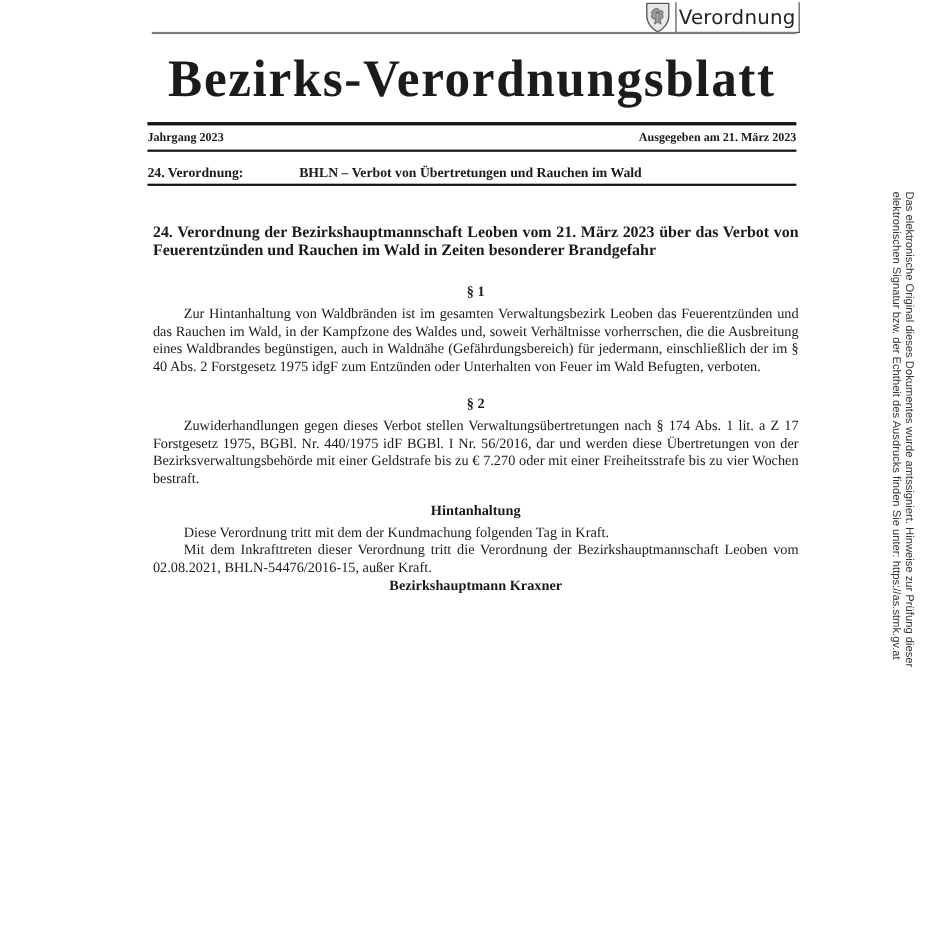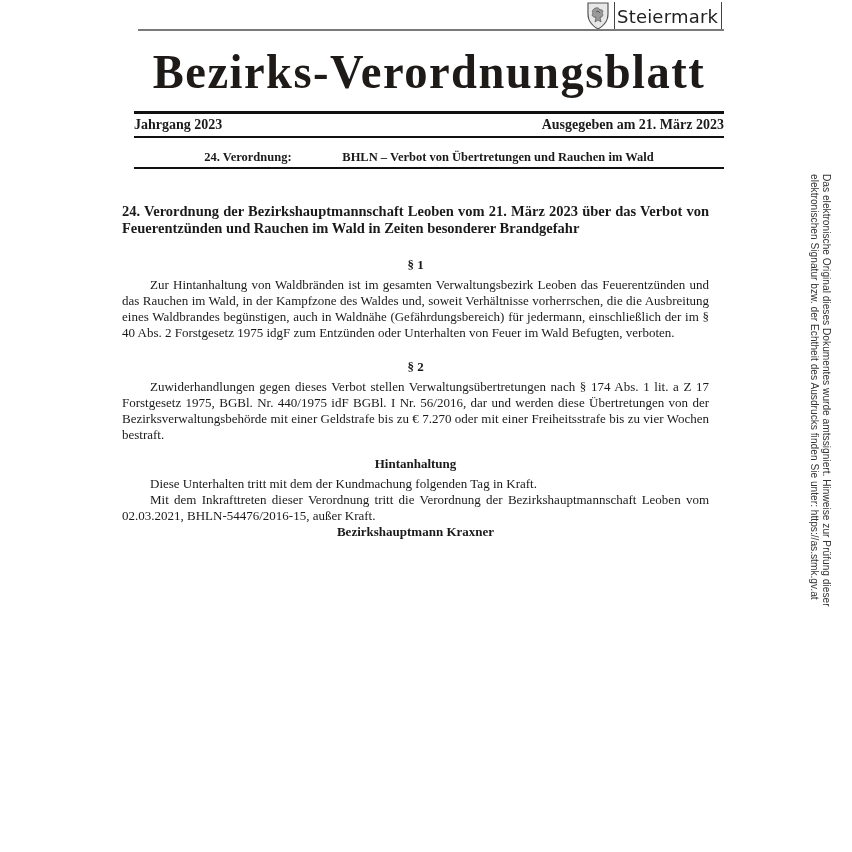--- a/index.html
+++ b/index.html
@@ -78,56 +78,55 @@
     .issue-row {
       position: absolute;
       left: 134px;
       width: 590px;
       top: 115px;
       height: 20px;
       display: flex;
       justify-content: space-between;
       align-items: center;
       font-weight: bold;
-      font-size: 14px;
+      font-size: 11px;
     }
     .rule-mid {
       position: absolute;
       left: 134px;
       width: 590px;
       top: 136px;
       height: 2px;
       background: #111;
     }
     .ordinance-row {
       position: absolute;
       left: 134px;
       width: 590px;
       top: 148px;
       height: 18px;
       display: flex;
       align-items: center;
       font-weight: bold;
       font-size: 12.5px;
-      justify-content: center;
     }
     .ordinance-row .ord-num {
       width: 138px;
     }
     .rule-bottom {
       position: absolute;
       left: 134px;
       width: 590px;
       top: 167px;
       height: 2px;
       background: #111;
     }
     .content {
       position: absolute;
-      left: 122px;
+      left: 139px;
       width: 587px;
       top: 203px;
       font-size: 13px;
       line-height: 16px;
     }
     .doc-heading {
       font-weight: bold;
       font-size: 14.5px;
       line-height: 17px;
       margin: 0 0 10px 0;
@@ -188,21 +187,21 @@
 </head>
 <body>
 
 <div class="logo">
   <svg class="logo-shield" viewBox="0 0 24 28">
     <path d="M2 1 H22 V12 C22 20 16 25 12 27 C8 25 2 20 2 12 Z" fill="#e8e8e8" stroke="#555" stroke-width="1.2"></path>
     <path d="M7 8 C9 5 13 5 14 8 C16 7 18 9 16 11 C18 13 16 16 14 15 L15 20 L12 18 L9 20 L10 15 C7 16 5 13 7 11 C6 10 6 9 7 8 Z" fill="#9a9a9a" stroke="#444" stroke-width="0.6"></path>
     <path d="M10 10 L12 9 L14 11" fill="none" stroke="#333" stroke-width="0.7"></path>
   </svg>
   <div class="logo-box">
-    <span class="logo-text">Steiermark</span>
+    <span class="logo-text">Verordnung</span>
   </div>
 </div>
 
 <div class="rule-top"></div>
 
 <div class="masthead">Bezirks-Verordnungsblatt</div>
 
 <div class="rule-thick"></div>
 
 <div class="issue-row">
@@ -222,23 +221,23 @@
 <div class="content">
   <div class="doc-heading">24. Verordnung der Bezirkshauptmannschaft Leoben vom 21. März 2023 über das Verbot von Feuerentzünden und Rauchen im Wald in Zeiten besonderer Brandgefahr</div>
 
   <div class="section-mark first">§ 1</div>
   <p class="para">Zur Hintanhaltung von Waldbränden ist im gesamten Verwaltungsbezirk Leoben das Feuerentzünden und das Rauchen im Wald, in der Kampfzone des Waldes und, soweit Verhältnisse vorherrschen, die die Ausbreitung eines Waldbrandes begünstigen, auch in Waldnähe (Gefährdungsbereich) für jedermann, einschließlich der im § 40 Abs. 2 Forstgesetz 1975 idgF zum Entzünden oder Unterhalten von Feuer im Wald Befugten, verboten.</p>
 
   <div class="section-mark">§ 2</div>
   <p class="para">Zuwiderhandlungen gegen dieses Verbot stellen Verwaltungsübertretungen nach § 174 Abs. 1 lit. a Z 17 Forstgesetz 1975, BGBl. Nr. 440/1975 idF BGBl. I Nr. 56/2016, dar und werden diese Übertretungen von der Bezirksverwaltungsbehörde mit einer Geldstrafe bis zu € 7.270 oder mit einer Freiheitsstrafe bis zu vier Wochen bestraft.</p>
 
   <div class="sub-heading">Hintanhaltung</div>
-  <p class="para">Diese Unterhalten tritt mit dem der Kundmachung folgenden Tag in Kraft.</p>
-
-  <p class="para">Mit dem Inkrafttreten dieser Verordnung tritt die Verordnung der Bezirkshauptmannschaft Leoben vom 02.03.2021, BHLN-54476/2016-15, außer Kraft.</p>
+  <p class="para">Diese Verordnung tritt mit dem der Kundmachung folgenden Tag in Kraft.</p>
+
+  <p class="para">Mit dem Inkrafttreten dieser Verordnung tritt die Verordnung der Bezirkshauptmannschaft Leoben vom 02.08.2021, BHLN-54476/2016-15, außer Kraft.</p>
 
   <div class="signature">Bezirkshauptmann Kraxner</div>
 </div>
 
 <div class="side-note">
   <div class="side-note-inner">
     <div>Das elektronische Original dieses Dokumentes wurde amtssigniert. Hinweise zur Prüfung dieser</div>
     <div>elektronischen Signatur bzw. der Echtheit des Ausdrucks finden Sie unter: https://as.stmk.gv.at</div>
   </div>
 </div>

